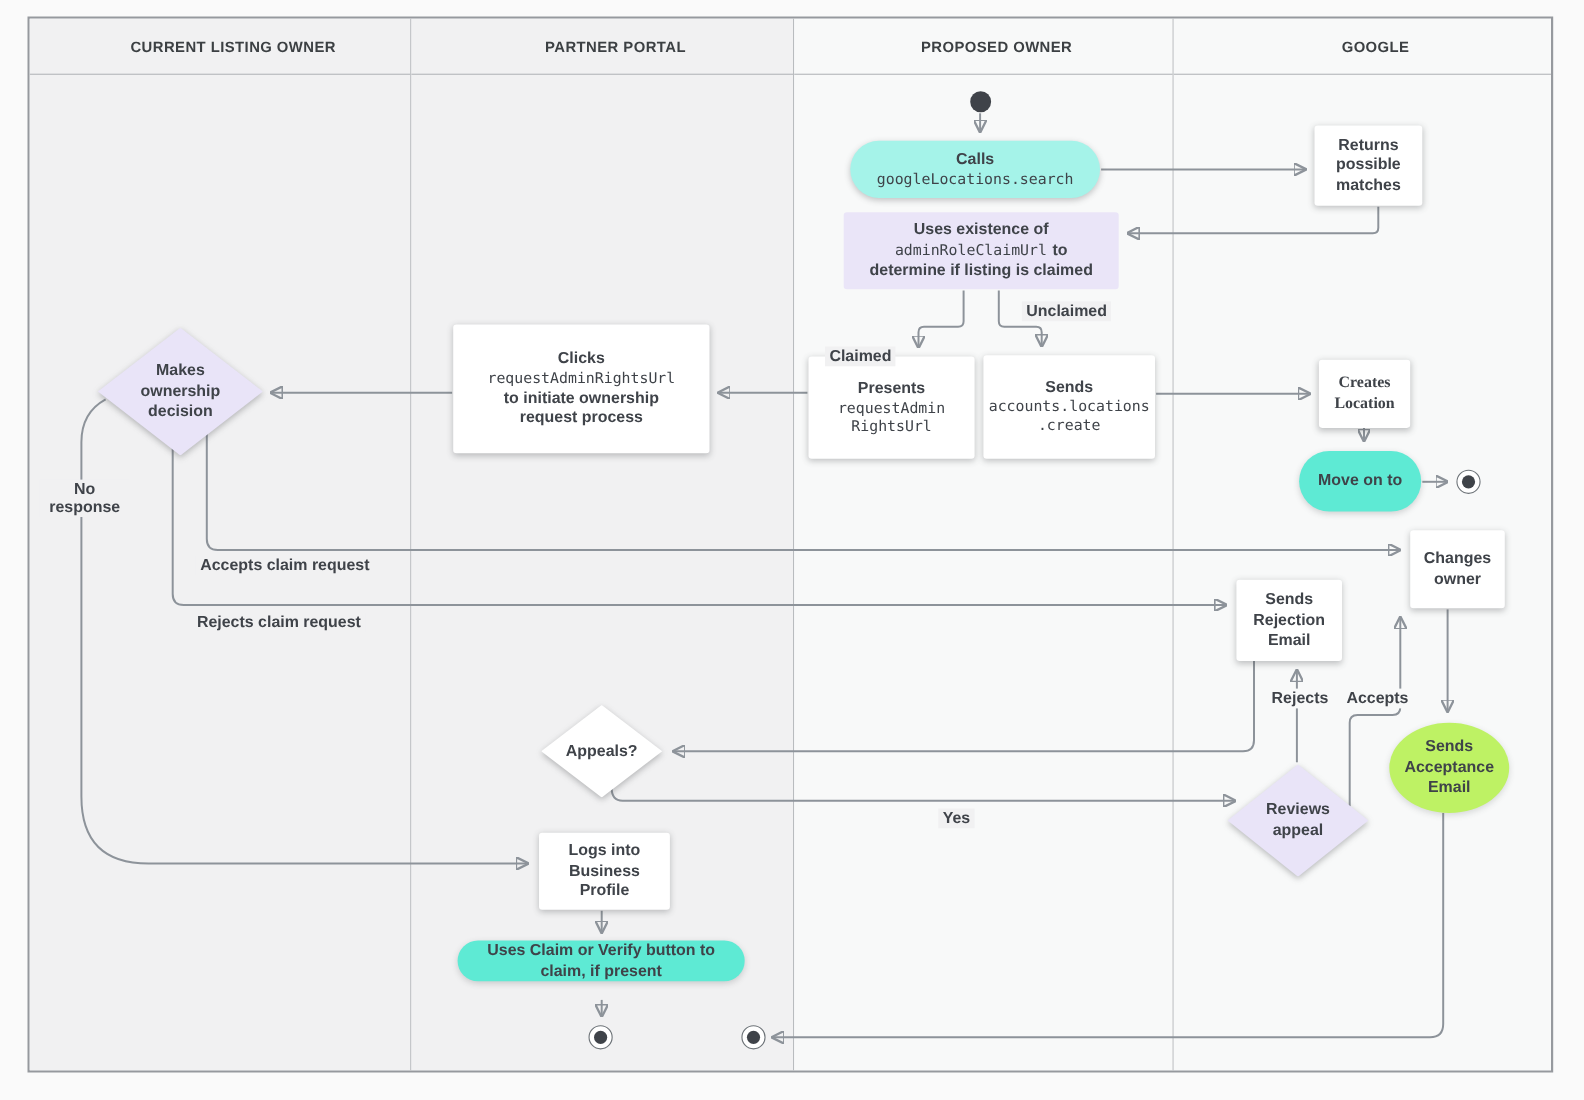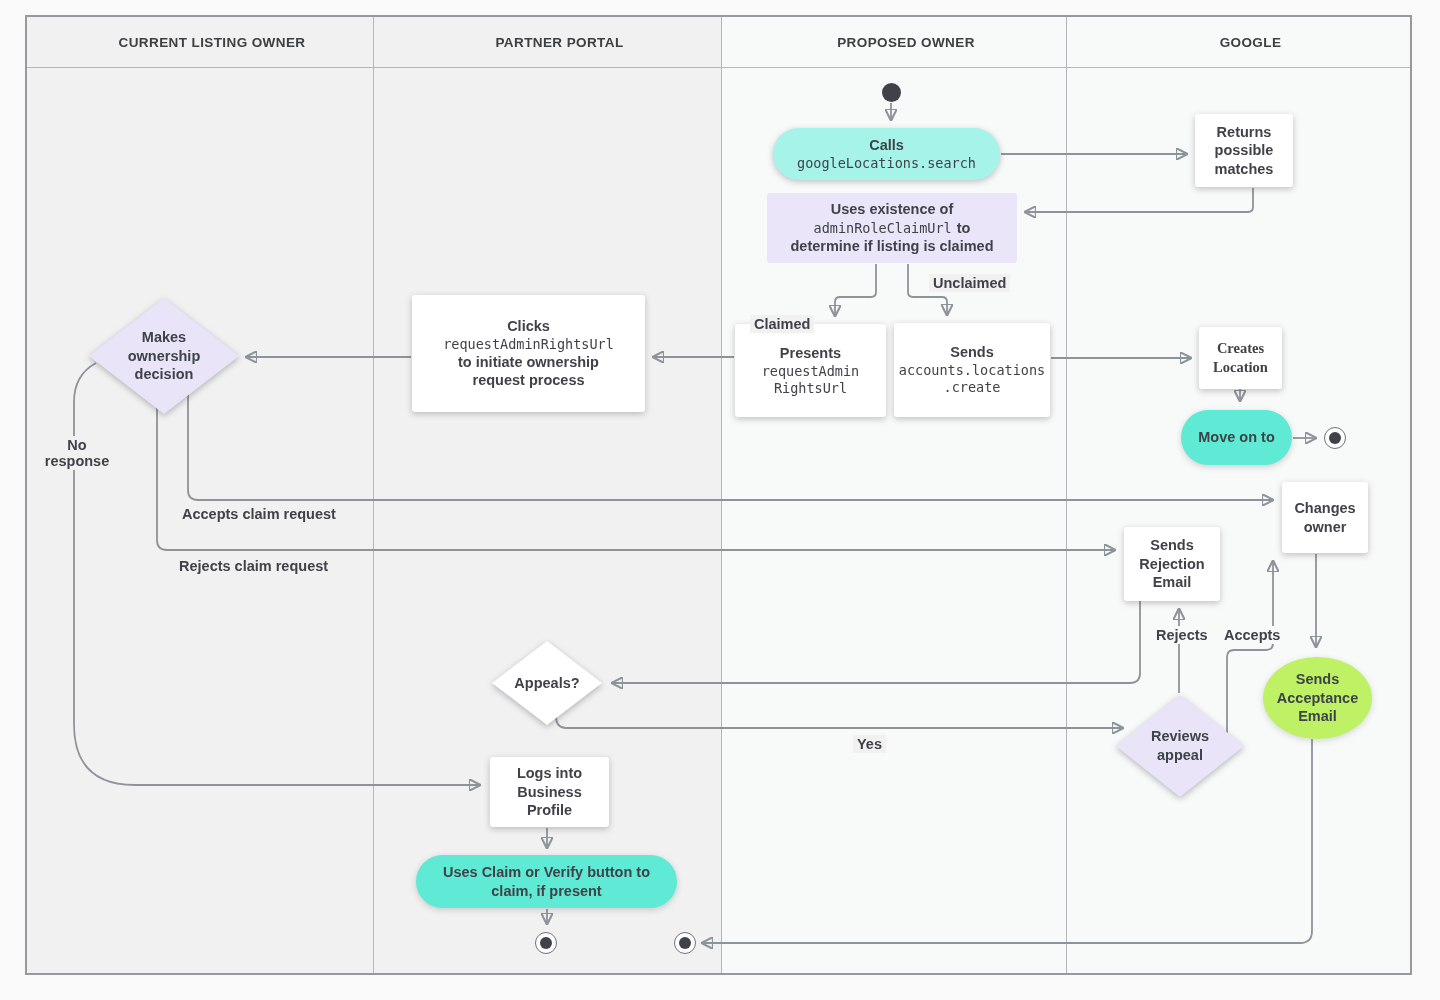--- a/index.html
+++ b/index.html
@@ -152,21 +152,21 @@
     <div class="code">requestAdminRightsUrl</div>
     <div>to initiate ownership</div>
     <div>request process</div>
   </div>
 
   <div class="diamond-wrap" style="left:492px; top:641px; width:110px; height:84px;">
     <div class="diamond white">Appeals?</div>
   </div>
 
   <div class="node box wrap" style="left:490px; top:757px; width:119px; height:70px; padding:2px 10px;">Logs into Business Profile</div>
-  <div class="node pill-pink wrap" style="left:416px; top:855px; width:261px; height:53px; padding:2px 18px;">Uses Claim or Verify button to claim, if present</div>
+  <div class="node pill-pink wrap" style="left:416px; top:855px; width:261px; height:37px; padding:2px 18px;">Uses Claim or Verify button to claim, if present</div>
 
   <div class="diamond-wrap" style="left:89px; top:298px; width:150px; height:116px;">
     <div class="diamond lavender wrap" style="padding:0 24px;">Makes ownership decision</div>
   </div>
 
   <div class="elabel bg-odd" style="left:750px; top:276px;margin-top:39px;">Claimed</div>
   <div class="elabel bg-odd" style="left:929px; top:274px;">Unclaimed</div>
   <div class="elabel bg-odd wrap" style="left:36px; top:436px; width:82px; white-space:normal;">No response</div>
   <div class="elabel bg-odd" style="left:178px; top:505px;">Accepts claim request</div>
   <div class="elabel bg-odd" style="left:175px; top:557px;">Rejects claim request</div>

